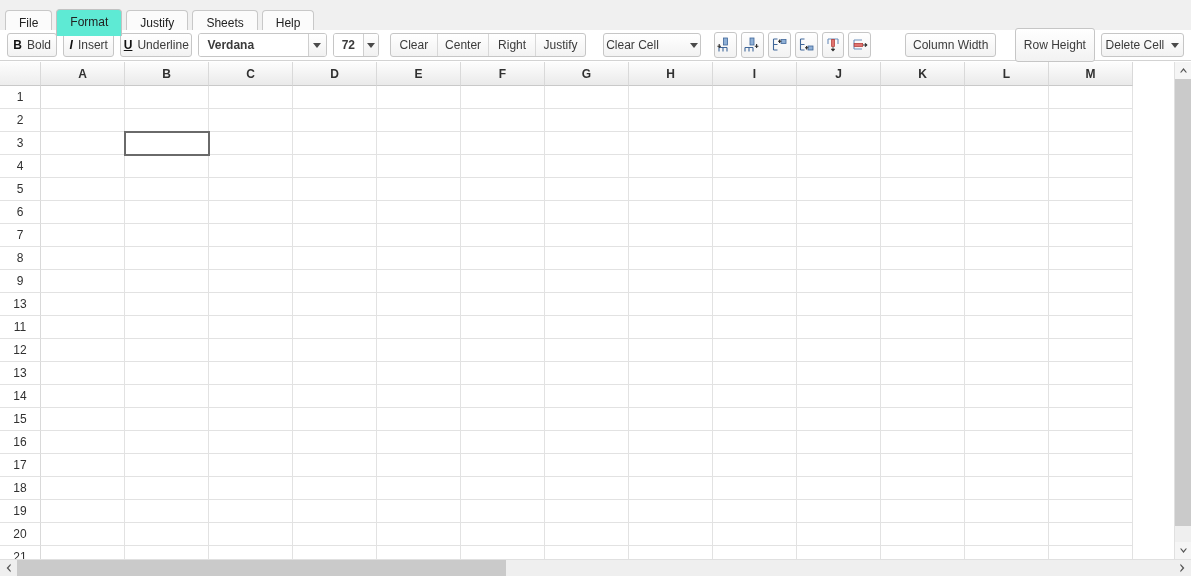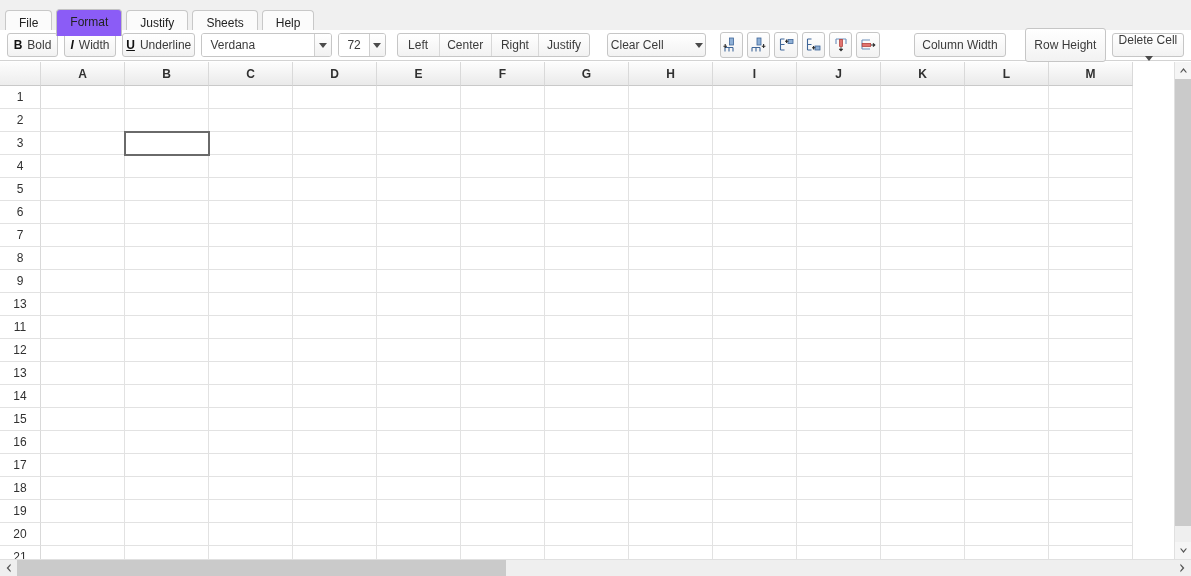--- a/index.html
+++ b/index.html
@@ -24,21 +24,21 @@
     padding: 0 13px; margin-right: 4px;
     font-size: 12px; color: #222;
     background: #fbfbfb;
     border: 1px solid #c8c8c8;
     border-bottom: none;
     border-radius: 4px 4px 0 0;
     cursor: default; white-space: nowrap;
     position: relative; top: 1px;
   }
   .menu-tab.active {
-    background: #8b5cf6;
+    background: #5eead4;
     height: 27px; line-height: 25px;
     border-color: #c2c2c2;
     z-index: 3;
   }
 
   
   #toolbar {
     position: absolute; left: 0; top: 30px; width: 1191px; height: 31px;
     background: #ffffff;
     border-bottom: 1px solid #d3d3d3;
@@ -76,21 +76,21 @@
   
   .combo {
     display: inline-flex; align-items: stretch; margin: 0 3px;
     height: 24px;
     border: 1px solid #c6c6c6; border-radius: 3px;
     background: #ffffff; overflow: hidden;
   }
   .combo .cval {
     font-size: 12px; color: #3b3b3b; line-height: 22px;
     padding: 0 8px; background: #ffffff; white-space: nowrap;
-    display: flex; align-items: center;
+    display: flex; align-items: center; font-weight: bold;
   }
   .combo.font .cval { width: 135px; }
   .combo.size .cval { width: 33px; }
   .combo .carr {
     width: 22px; border-left: 1px solid #cfcfcf;
     background: linear-gradient(#ffffff, #f1f1f1);
     display: flex; align-items: center; justify-content: center;
   }
   .caret {
     width: 0; height: 0;
@@ -208,21 +208,21 @@
 
   <div id="toolbar">
 
     <div class="tb-btn">
       <span class="bi">B</span>
       <span>Bold</span>
     </div>
 
     <div class="tb-btn">
       <span class="bi-i">I</span>
-      <span>Width</span>
+      <span>Insert</span>
     </div>
 
     <div class="tb-btn">
       <span class="bi-u">U</span>
       <span>Underline</span>
     </div>
 
     <div class="combo font">
       <div class="cval">Verdana</div>
       <div class="carr">
@@ -231,21 +231,21 @@
     </div>
 
     <div class="combo size">
       <div class="cval">72</div>
       <div class="carr">
         <span class="caret"></span>
       </div>
     </div>
 
     <div class="seg">
-      <div class="tb-btn">Left</div>
+      <div class="tb-btn">Clear</div>
       <div class="tb-btn">Center</div>
       <div class="tb-btn">Right</div>
       <div class="tb-btn">Justify</div>
     </div>
 
     <div class="tb-btn" style="margin-left:14px;padding:0 11px;gap:29px;">
       <span>Clear Cell</span>
       <span class="caret"></span>
     </div>
 
@@ -291,21 +291,21 @@
         <path d="M3 4 v9 M3 4 h8 M3 13 h8" stroke="#6d8fbb" stroke-width="1.1" fill="none"></path>
         <rect x="3.2" y="7.4" width="8.4" height="3" fill="#e0736f" stroke="#b5423e" stroke-width="0.8"></rect>
         <path d="M12 9 h3.6 M14 7.3 l1.8 1.7 l-1.8 1.7" stroke="#2c2c2c" stroke-width="1.1" fill="none"></path>
       </svg>
     </div>
 
     <div class="tb-sep"></div>
 
     <div class="tb-btn" style="margin-left:24px;padding:0 14px;">Column Width</div>
     <div class="tb-btn" style="padding:16px 14px;margin-left:16px;">Row Height</div>
-    <div class="tb-btn" style="padding:0 11px;flex-direction:column;">
+    <div class="tb-btn" style="padding:0 11px;">
       <span>Delete Cell</span>
       <span class="caret"></span>
     </div>
   </div>
 
   <div id="sheet">
     <div id="corner"></div>
     <div id="colheads">
         <div class="colhead">A</div>
         <div class="colhead">B</div>

